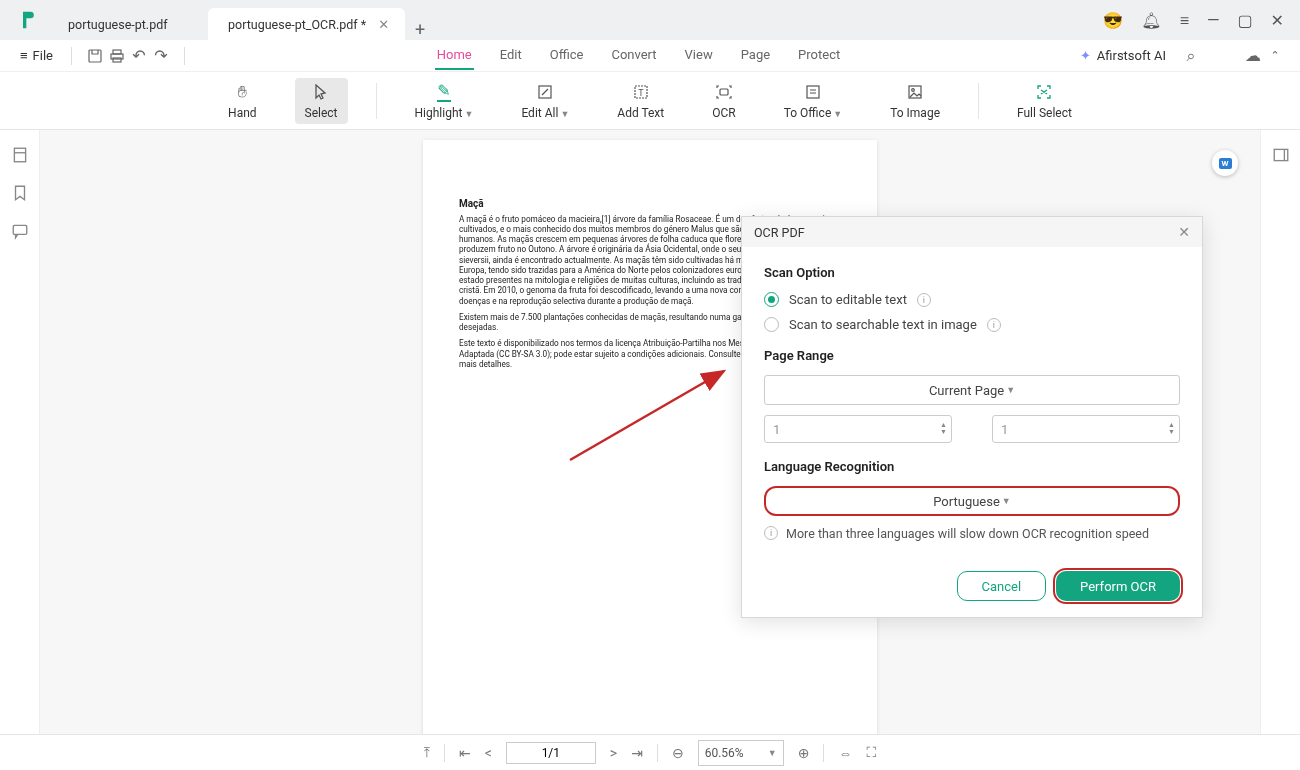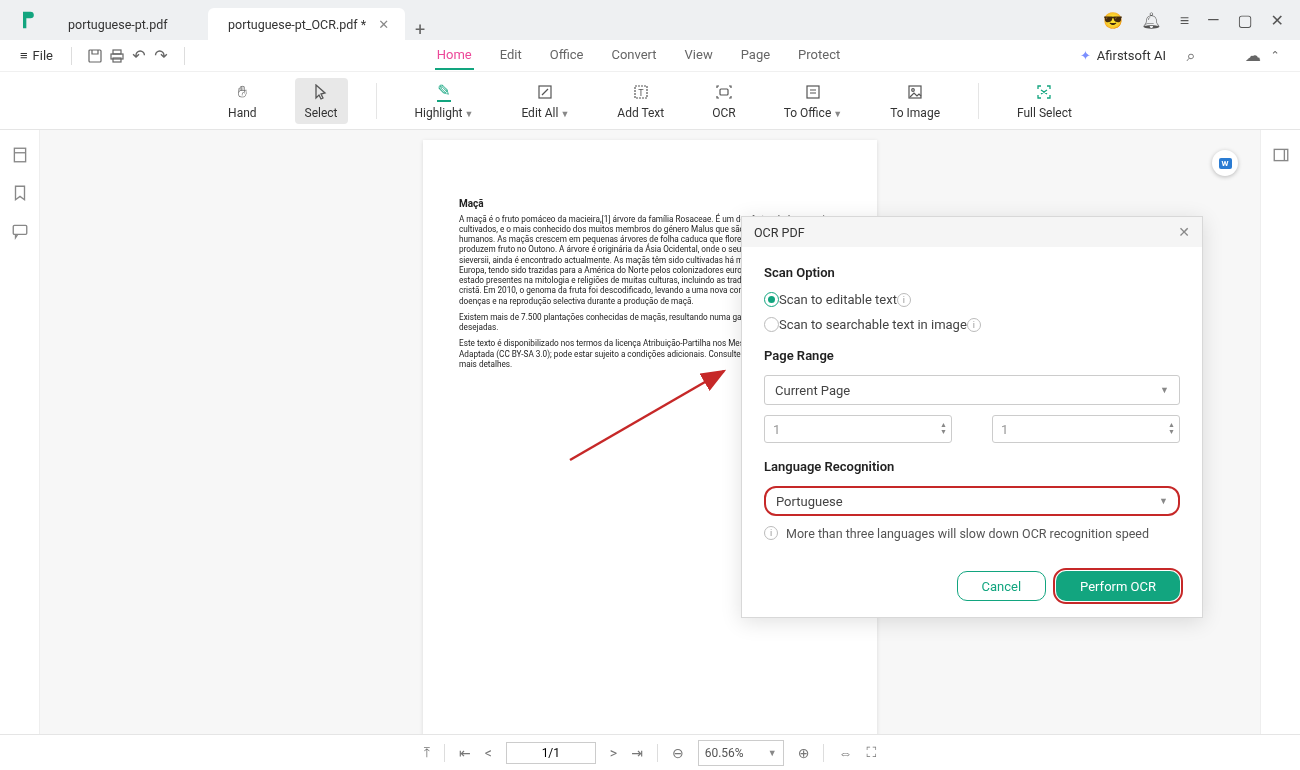--- a/index.html
+++ b/index.html
@@ -51,27 +51,27 @@
 
 
 .arrow-svg { position: absolute; left: 0; top: 0; width: 100%; height: 100%; pointer-events: none; z-index: 5; }
 
 
 .dialog { position: absolute; left: 710px; top: 216px; width: 462px; background: #fff; border: 1px solid #d8d8d8; box-shadow: 0 4px 20px rgba(0,0,0,0.12); z-index: 10; font-size: 13px; margin-left: 31px; }
 .dialog-header { height: 30px; background: #f5f5f5; display: flex; align-items: center; justify-content: space-between; padding: 0 12px; color: #333; font-size: 12.5px; }
 .dialog-close { color: #888; cursor: pointer; font-size: 14px; }
 .dialog-body { padding: 18px 22px 16px; }
 .section-title { font-weight: 600; color: #222; font-size: 13px; margin-bottom: 12px; }
-.radio-row { display: flex; align-items: center; margin-bottom: 10px; color: #444; font-size: 13px; }
+.radio-row { display: flex; align-items: center; gap: 10px; margin-bottom: 10px; color: #444; font-size: 13px; }
 .radio-row.sel .radio-dot { border-color: #12a57f; }
 .radio-row.sel .radio-dot::after { content:''; width: 7px; height: 7px; background: #12a57f; border-radius: 50%; display: block; }
 .radio-dot { width: 15px; height: 15px; border: 1.5px solid #bbb; border-radius: 50%; display: flex; align-items: center; justify-content: center; }
 .info-i { width: 14px; height: 14px; border: 1px solid #bbb; border-radius: 50%; font-size: 9px; color: #999; display: flex; align-items: center; justify-content: center; }
 .section { margin-top: 16px; }
-.select { width: 100%; height: 30px; border: 1px solid #ccc; border-radius: 3px; display: flex; align-items: center; justify-content: space-between; padding: 0 10px; color: #444; font-size: 13px; background: #fff; }
+.select { width: 100%; height: 30px; border: 1px solid #ccc; border-radius: 3px; display: flex; align-items: center; justify-content: center; padding: 0 10px; color: #444; font-size: 13px; background: #fff; }
 .spinner-row { display: flex; gap: 40px; margin-top: 10px; }
 .spinner { flex: 1; height: 28px; border: 1px solid #ccc; border-radius: 3px; display: flex; align-items: center; padding: 0 8px; color: #999; font-size: 13px; position: relative; }
 .spinner-arrows { position: absolute; right: 4px; display: flex; flex-direction: column; font-size: 7px; color: #888; line-height: 1; }
 .highlight-box { border: 2.5px solid #c62828; border-radius: 12px; }
 .info-row { display: flex; align-items: flex-start; gap: 8px; margin-top: 10px; font-size: 12.5px; color: #555; }
 .dialog-footer { display: flex; justify-content: flex-end; gap: 10px; margin-top: 30px; }
 .btn { height: 30px; padding: 0 24px; border-radius: 10px; font-size: 13px; display: flex; align-items: center; cursor: pointer; }
 .btn-cancel { border: 1px solid #12a57f; color: #12a57f; background: #fff; }
 .btn-primary { background: #12a57f; color: #fff; }
 .btn-primary.hl { outline: 2.5px solid #c62828; outline-offset: 1px; }

